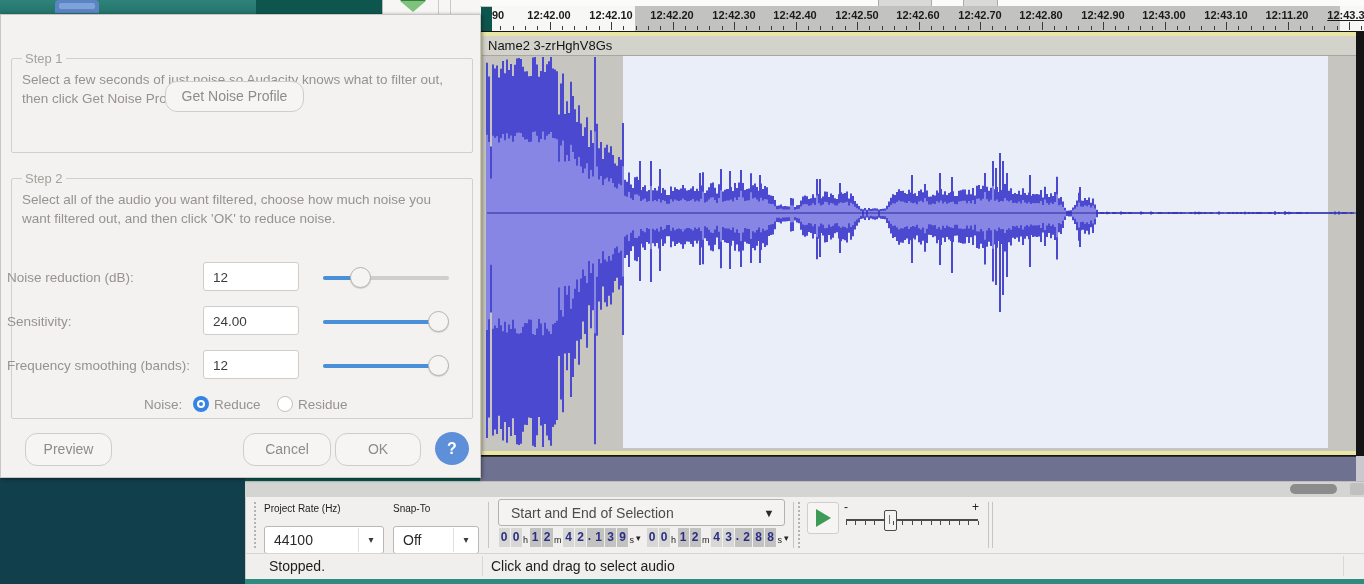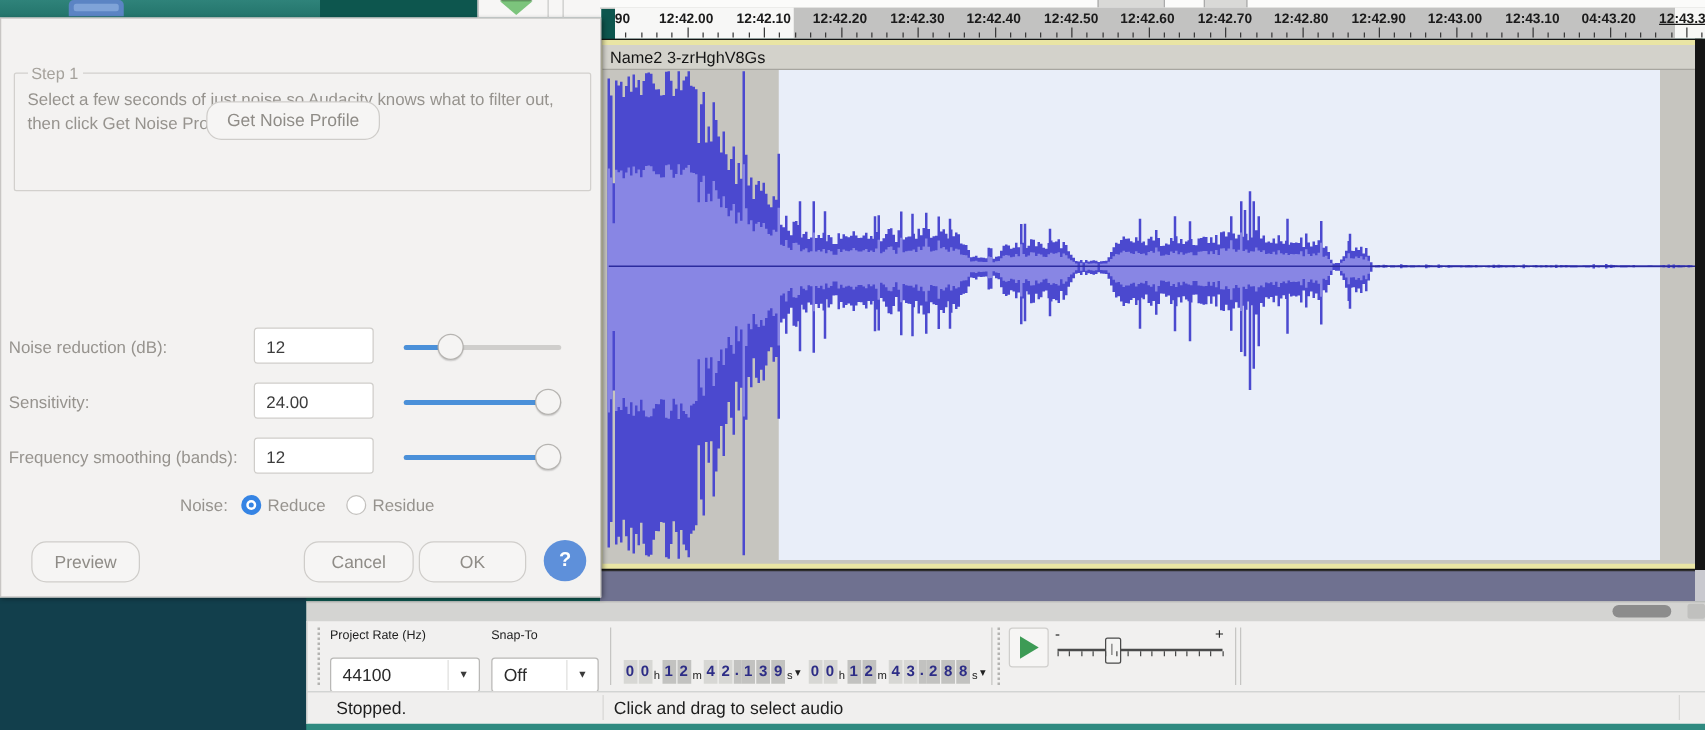--- a/index.html
+++ b/index.html
@@ -135,21 +135,21 @@
       <span class="ruler-label" style="left: 180px;">12:42.20</span>
       <span class="ruler-label" style="left: 242px;">12:42.30</span>
       <span class="ruler-label" style="left: 303px;">12:42.40</span>
       <span class="ruler-label" style="left: 365px;">12:42.50</span>
       <span class="ruler-label" style="left: 426px;">12:42.60</span>
       <span class="ruler-label" style="left: 488px;">12:42.70</span>
       <span class="ruler-label" style="left: 549px;">12:42.80</span>
       <span class="ruler-label" style="left: 611px;">12:42.90</span>
       <span class="ruler-label" style="left: 672px;">12:43.00</span>
       <span class="ruler-label" style="left: 734px;">12:43.10</span>
-      <span class="ruler-label" style="left: 795px;">04:43.20</span>
+      <span class="ruler-label" style="left: 795px;">12:11.20</span>
       <span class="ruler-label" style="left: 857px; text-decoration: underline;">12:43.30</span>
       <div class="tick" style="left: 8.3px;"></div>
       <div class="tick" style="left: 20.6px;"></div>
       <div class="tick" style="left: 32.9px;"></div>
       <div class="tick" style="left: 45.2px;"></div>
       <div class="tick major" style="left: 57.5px;"></div>
       <div class="tick" style="left: 69.8px;"></div>
       <div class="tick" style="left: 82.1px;"></div>
       <div class="tick" style="left: 94.4px;"></div>
       <div class="tick" style="left: 106.7px;"></div>
@@ -247,20 +247,24 @@
     <div class="abs combo" style="left:18px;top:29px;width:118px;height:26px">
       <span class="val">44100</span>
       <span class="arr">▾</span>
     </div>
     <span class="abs tb-label" style="left:147px;top:6px">Snap-To</span>
     <div class="abs combo" style="left:147px;top:29px;width:84px;height:26px">
       <span class="val">Off</span>
       <span class="arr">▾</span>
     </div>
     <div class="abs vsep" style="left:242px;top:5px;height:46px"></div>
+    <div class="abs" id="selmode-combo" style="left:252px;top:2px;width:285px;height:25px">
+      <span class="val">Start and End of Selection</span>
+      <span class="arr">▼</span>
+    </div>
     <div class="abs timefield" id="time-start" style="left:252px;top:31px">
         <span class="tf-digit" style="background: rgb(215, 215, 212);">0</span>
         <span class="tf-digit" style="background: rgb(215, 215, 212);">0</span>
         <span class="tf-unit">h</span>
         <span class="tf-digit" style="background: rgb(194, 194, 192);">1</span>
         <span class="tf-digit" style="background: rgb(194, 194, 192);">2</span>
         <span class="tf-unit">m</span>
         <span class="tf-digit" style="background: rgb(215, 215, 212);">4</span>
         <span class="tf-digit" style="background: rgb(215, 215, 212);">2</span>
         <span class="tf-dot" style="background: rgb(194, 194, 192);">.</span>
@@ -324,20 +328,24 @@
   </div>
 
   <div class="abs" id="dialog">
 
     <fieldset class="grp" id="grp1">
       <legend>Step 1</legend>
       <div class="grp-text">Select a few seconds of just noise so Audacity knows what to filter out, then click Get Noise Profile:</div>
     </fieldset>
     <div class="dlg-btn" id="btn-profile">Get Noise Profile</div>
 
+    <fieldset class="grp" id="grp2">
+      <legend>Step 2</legend>
+      <div class="grp-text">Select all of the audio you want filtered, choose how much noise you want filtered out, and then click 'OK' to reduce noise.</div>
+    </fieldset>
 
     <span class="fieldrow-label" style="top:255px">Noise reduction (dB):</span>
     <div class="textbox" style="top:247px">12</div>
     <div class="hslider" style="top:247px">
       <div class="rail"></div>
         <div class="fill" style="width: 36.67px;"></div>
         <div class="thumb" style="left: 26.67px;"></div>
     </div>
 
     <span class="fieldrow-label" style="top:299px">Sensitivity:</span>

